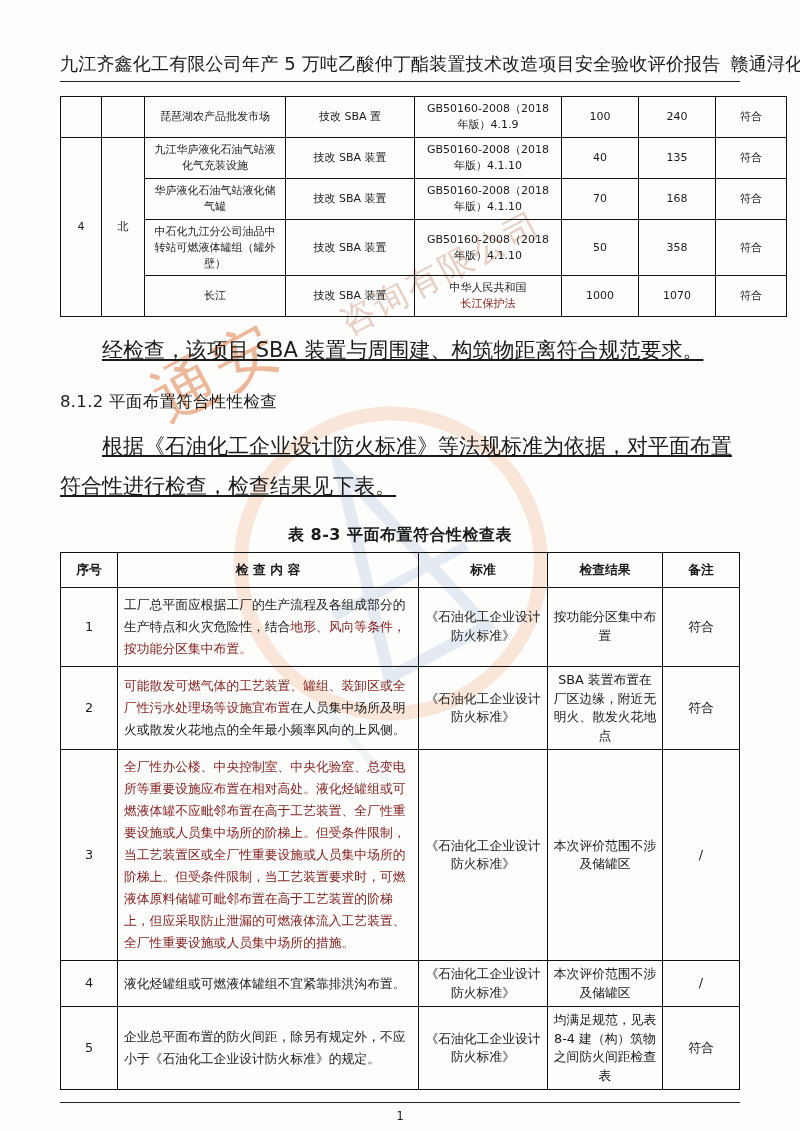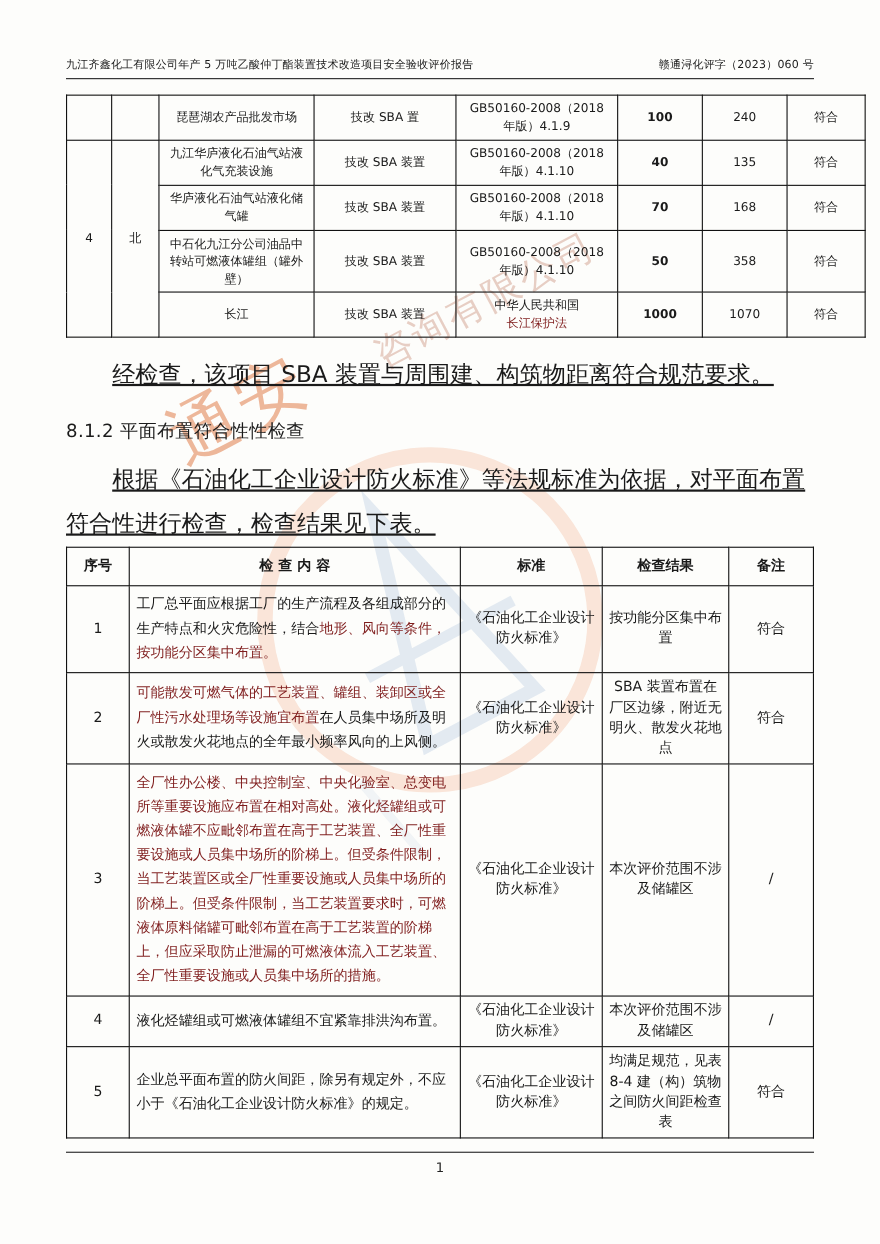--- a/index.html
+++ b/index.html
@@ -50,23 +50,22 @@
     letter-spacing: 3px;
     white-space: nowrap;
     opacity: 0.6;
   }
   .content {
     position: relative;
     z-index: 2;
     padding: 52px 60px 0 60px;
   }
   .header-line {
-    font-size: 10px;
+    font-size: 18px;
     display: flex;
-    justify-content: space-between;
     align-items: flex-end;
     padding-bottom: 5px;
     border-bottom: 1px solid #222;
     letter-spacing: 0.2px;
   }
   .header-left { white-space: nowrap; }
   .header-right { white-space: nowrap; padding-left: 10px; }
 
   table.doc {
     width: 100%;
@@ -82,21 +81,21 @@
     text-align: center;
     word-break: break-all;
   }
   table.t1 { margin-top: 14px; }
   table.t1 td { height: 30px; }
   .cell-idx { width: 30px; }
   .cell-dir { width: 32px; }
   .cell-name { width: 130px; }
   .cell-dev { width: 118px; }
   .cell-std { width: 136px; }
-  .cell-num { width: 66px; font-weight: bold; }
+  .cell-num { width: 66px; }
   .cell-num2 { width: 66px; }
   .cell-res { width: 60px; }
 
   .para {
     font-size: 21px;
     line-height: 1.9;
     text-indent: 2em;
     margin: 14px 0 0 0;
     text-decoration: underline;
   }
@@ -216,20 +215,21 @@
         </tr>
       </tbody>
     </table>
 
     <p class="para">经检查，该项目 SBA 装置与周围建、构筑物距离符合规范要求。</p>
 
     <h3 class="section">8.1.2 平面布置符合性性检查</h3>
 
     <p class="para">根据《石油化工企业设计防火标准》等法规标准为依据，对平面布置符合性进行检查，检查结果见下表。</p>
 
+    <div class="tbl-title">表 8-3  平面布置符合性检查表</div>
 
     <table class="doc t2">
       <thead>
         <tr>
           <th class="c-seq">序号</th>
           <th class="c-content">检 查 内 容</th>
           <th class="c-std">标准</th>
           <th class="c-result">检查结果</th>
           <th class="c-remark">备注</th>
         </tr>

